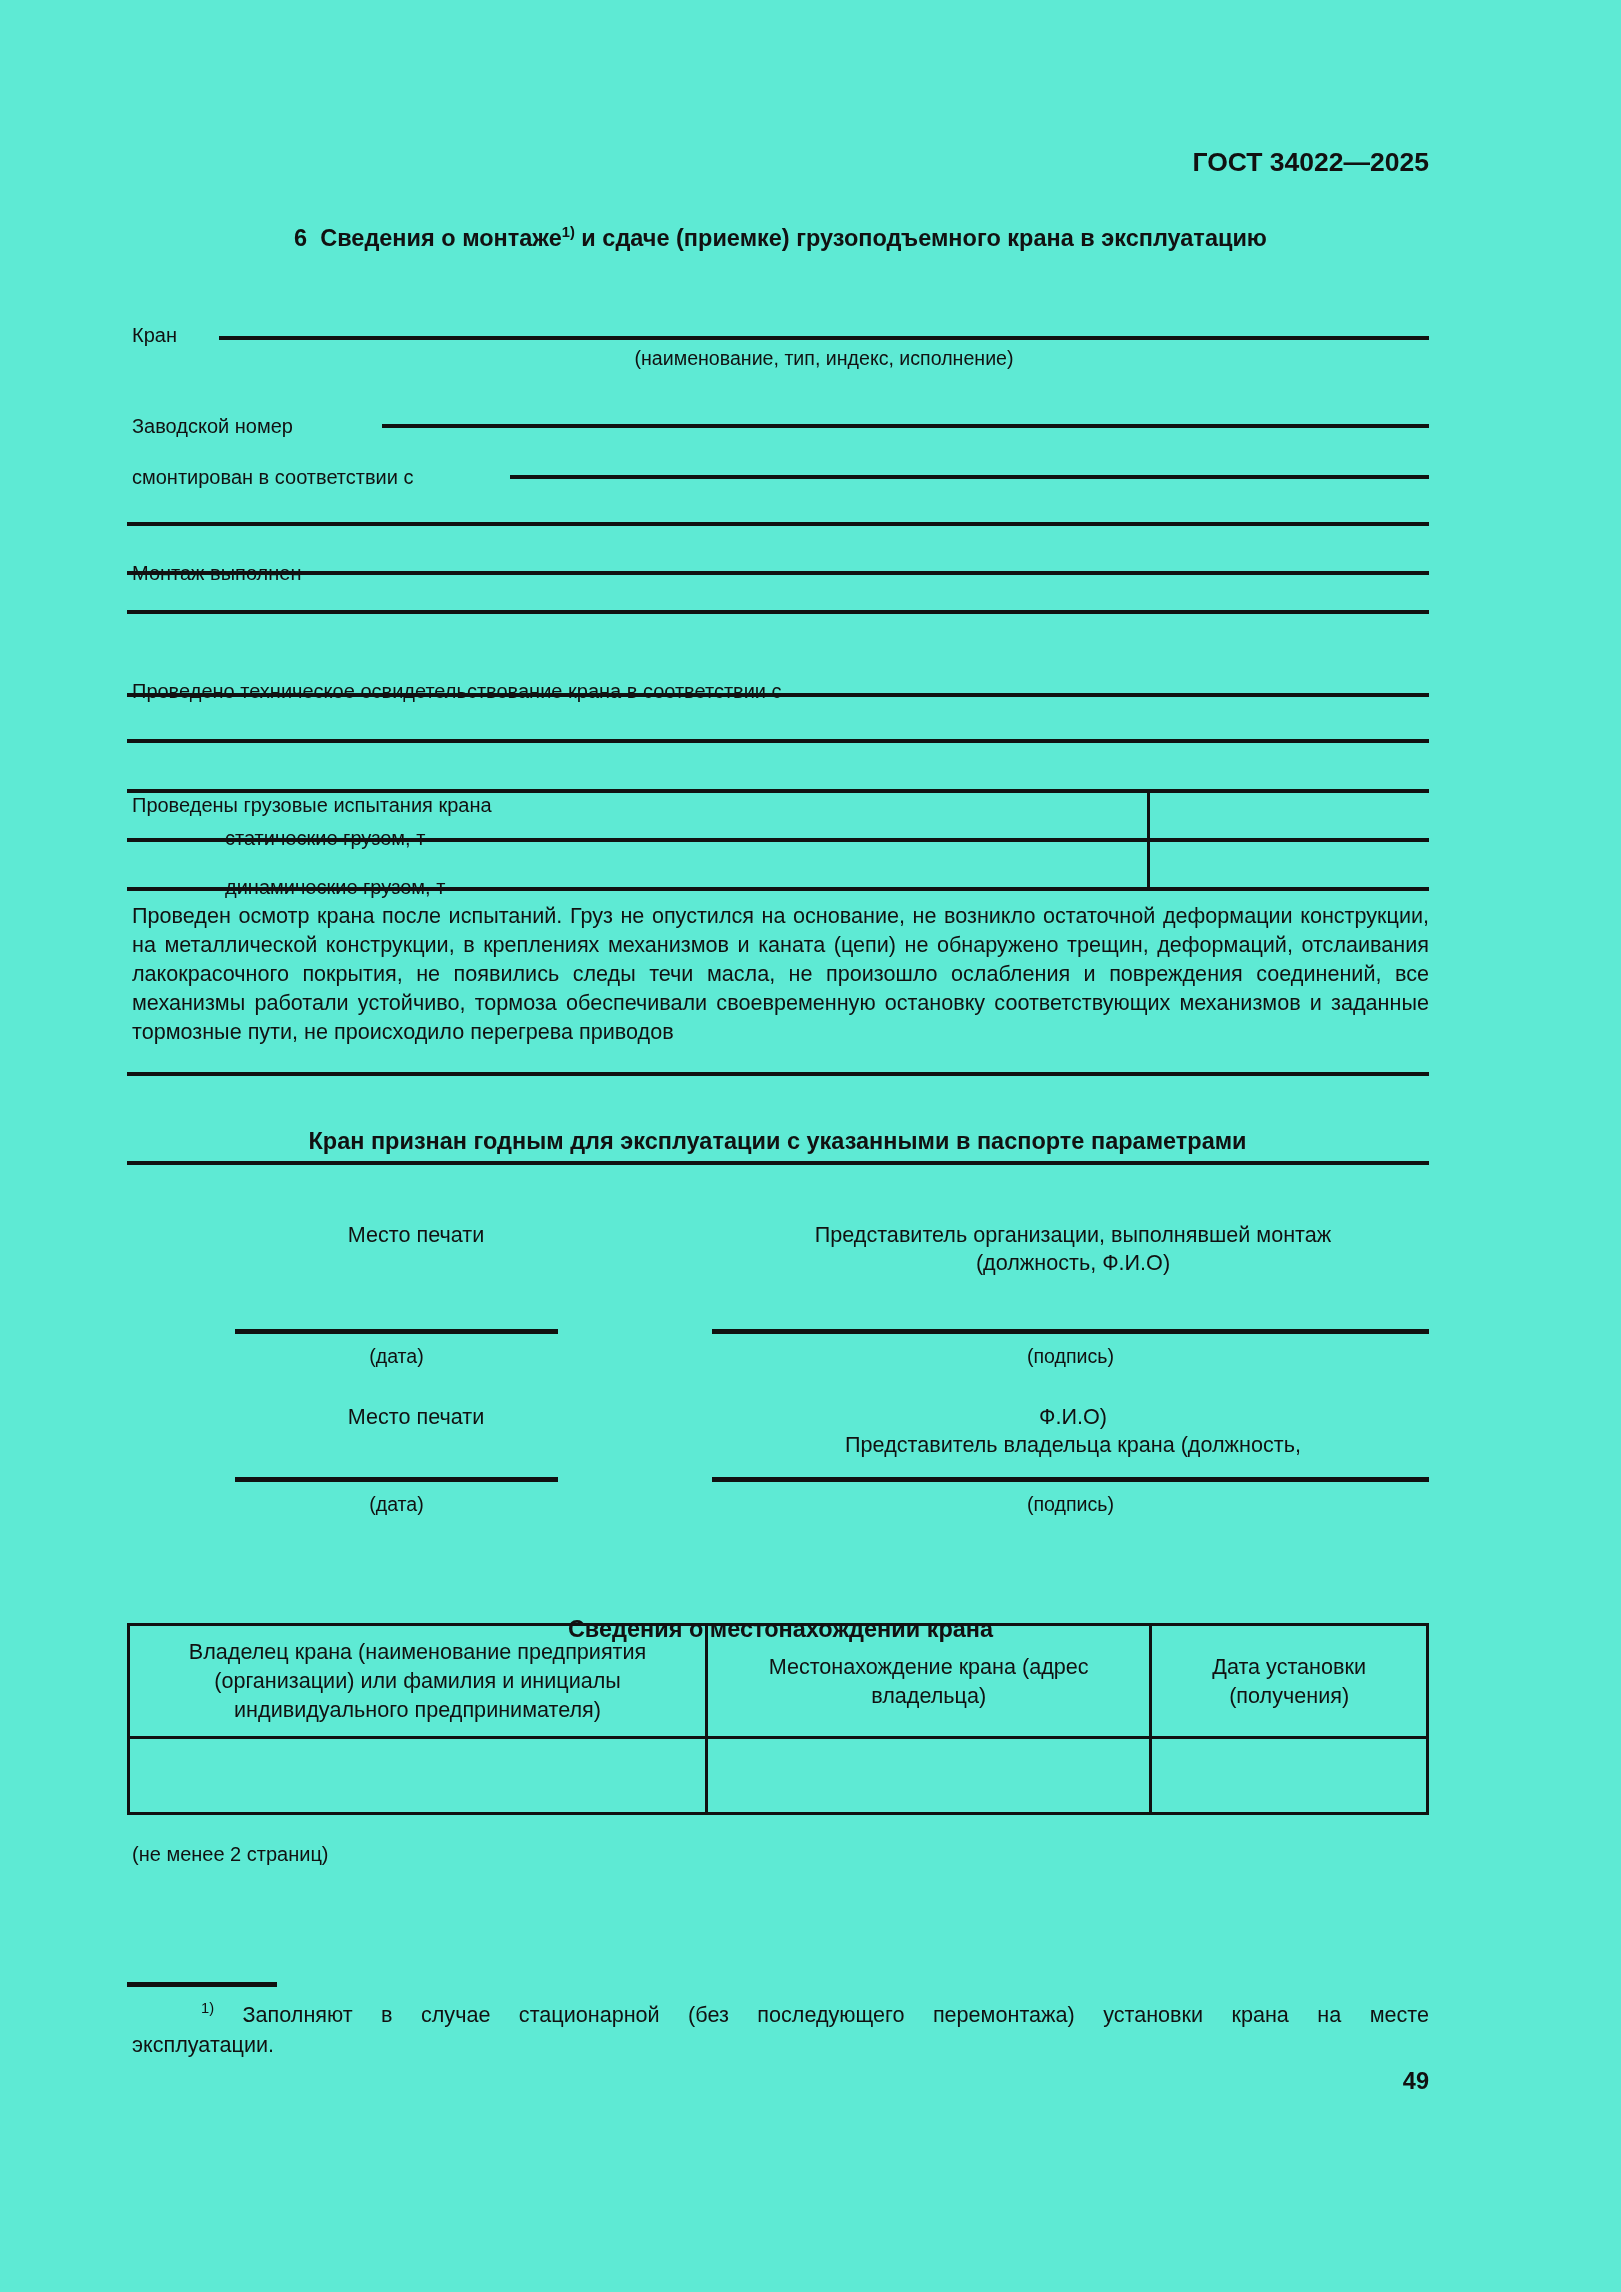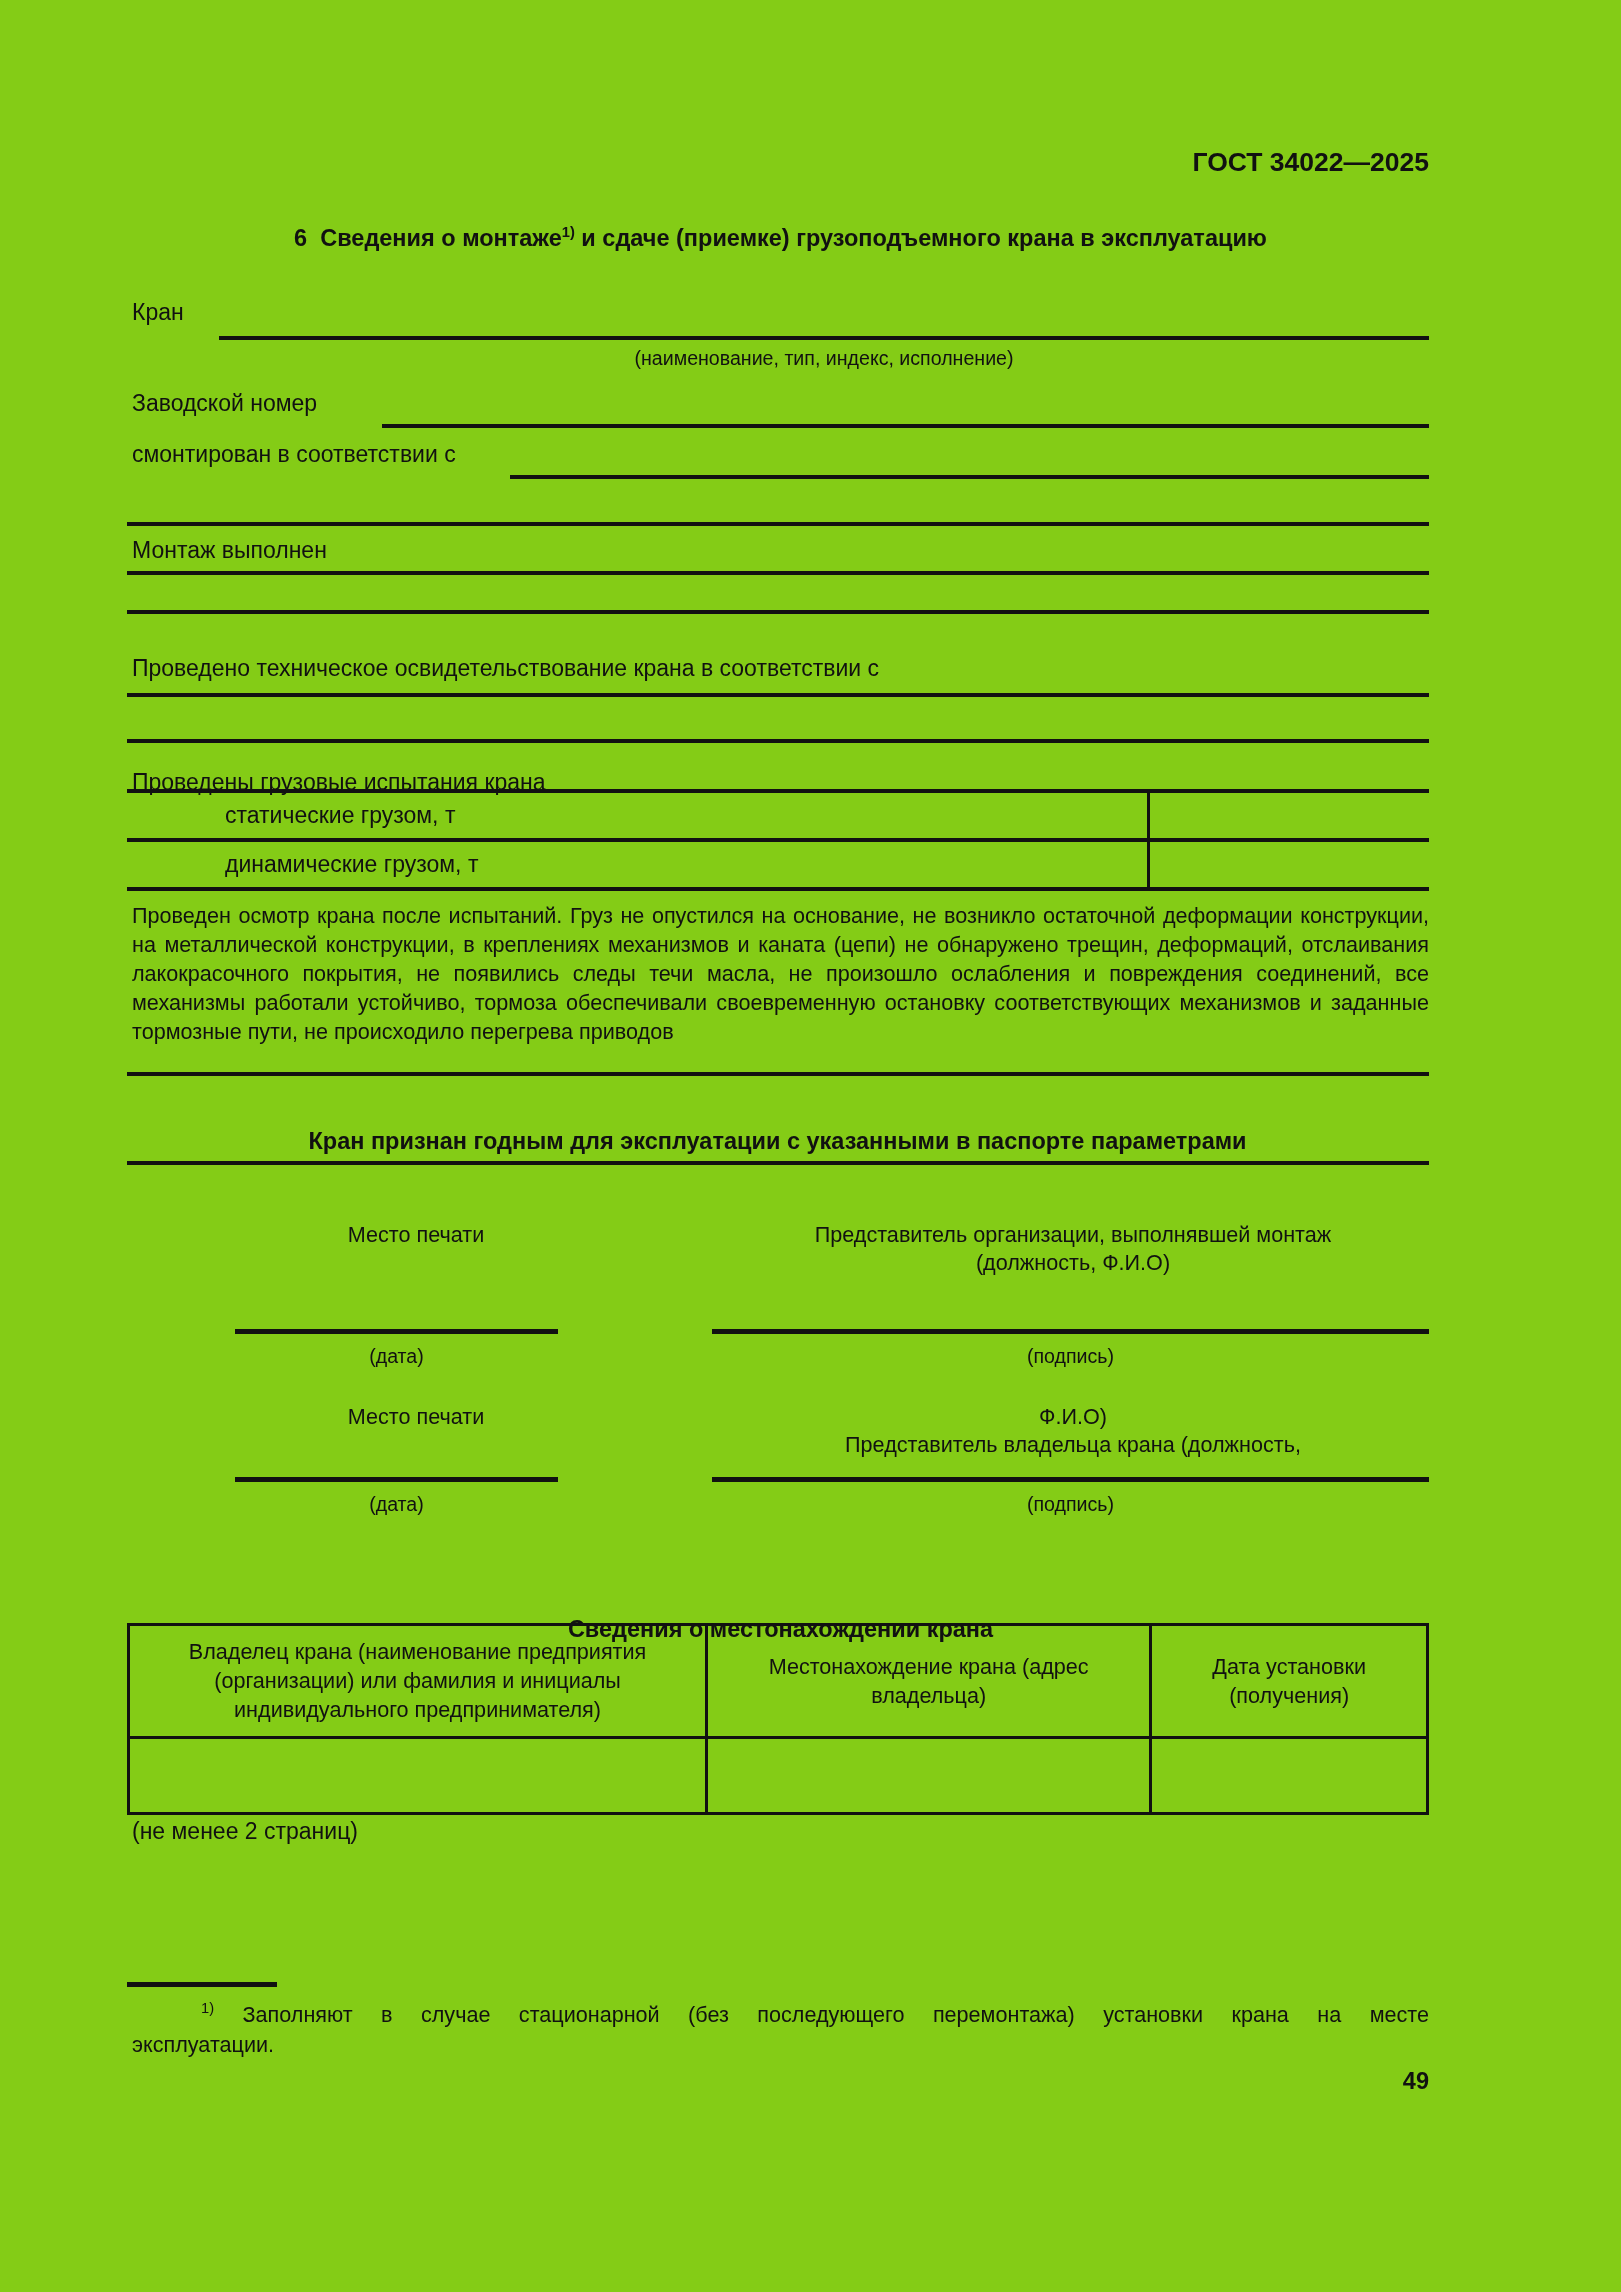--- a/index.html
+++ b/index.html
@@ -1,28 +1,28 @@
 <!DOCTYPE html>
 <html><head>
 <meta charset="utf-8">
 <style>
   html,body{margin:0;padding:0;background:#ffffff;}
   .page{
     position:relative;
     width:1621px;
     height:2293px;
-    background:#84cc16;
+    background:#5eead4;
     color:#111111;
     font-family:"Liberation Sans", sans-serif;
     overflow:hidden;
   }
   .rule{position:absolute;background:#111111;height:3.9px;}
   .rule5{position:absolute;background:#111111;height:4.9px;}
   .vrule{position:absolute;background:#111111;width:2.9px;}
-  .lbl{position:absolute;font-size:23px;line-height:25.5px;white-space:nowrap;}
+  .lbl{position:absolute;font-size:20px;line-height:25.5px;white-space:nowrap;margin-top:23px;}
   .cap{position:absolute;font-size:19.6px;line-height:23.5px;text-align:center;}
   .std{position:absolute;font-size:26.5px;font-weight:bold;text-align:right;}
   .h1{position:absolute;font-size:23.5px;font-weight:bold;text-align:center;white-space:nowrap;}
   .h1 span{white-space:pre;}
   .para{position:absolute;font-size:21.6px;line-height:29px;text-align:justify;}
   .sigc{position:absolute;font-size:21.6px;line-height:28px;text-align:center;}
   sup.s{font-size:14.7px;vertical-align:baseline;position:relative;top:-8.8px;}
   table.loc{
     position:absolute;
     border-collapse:collapse;

